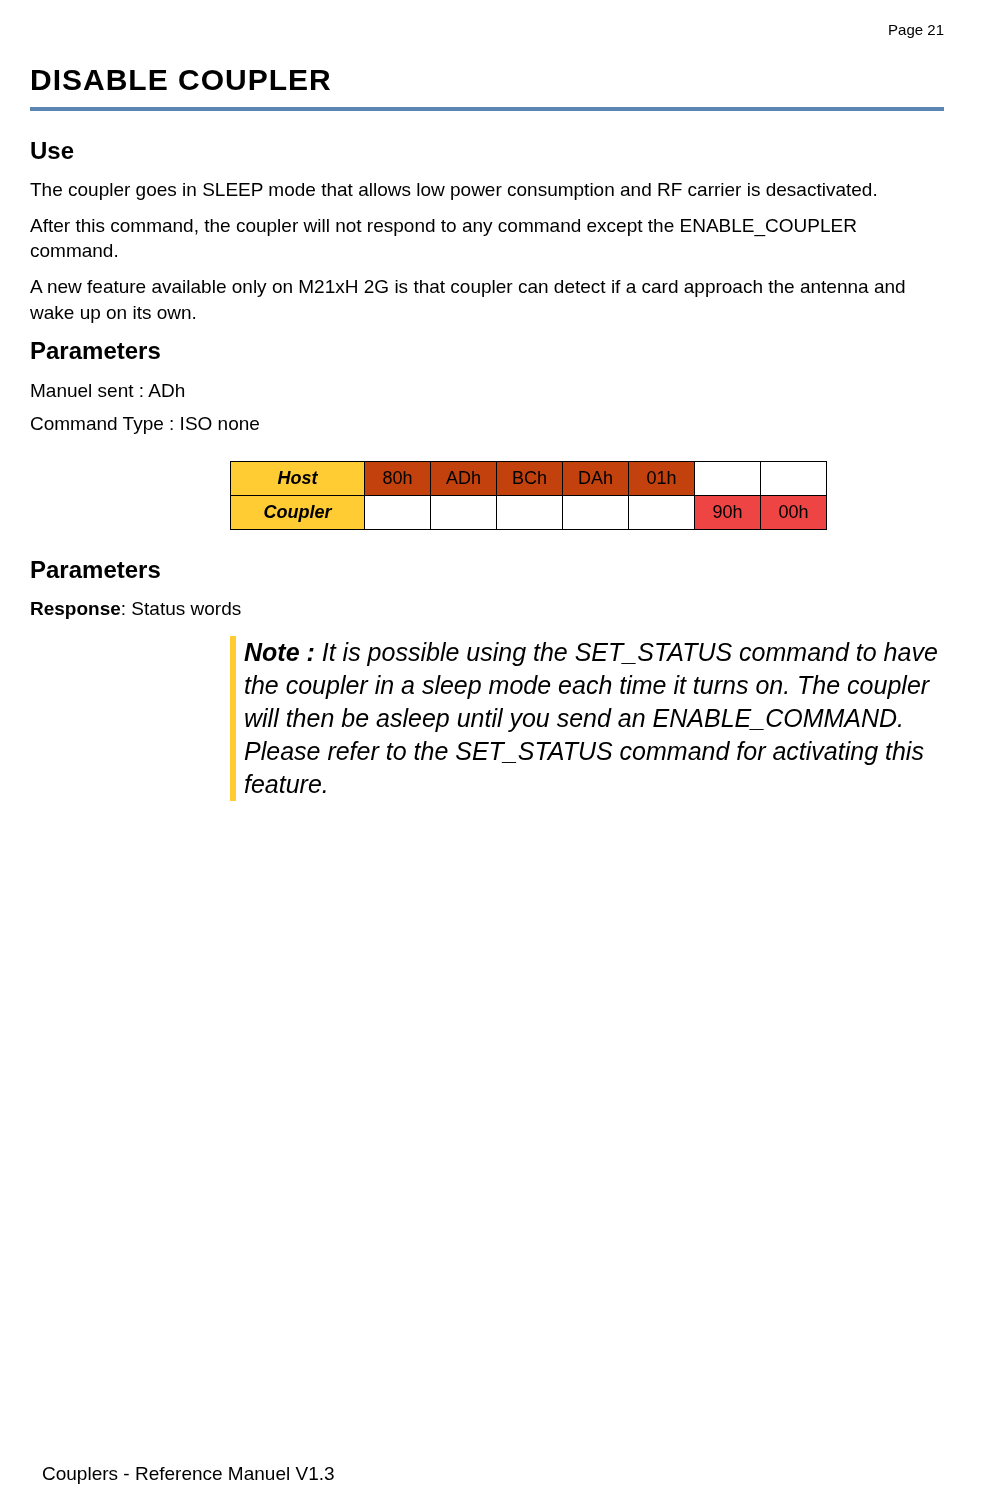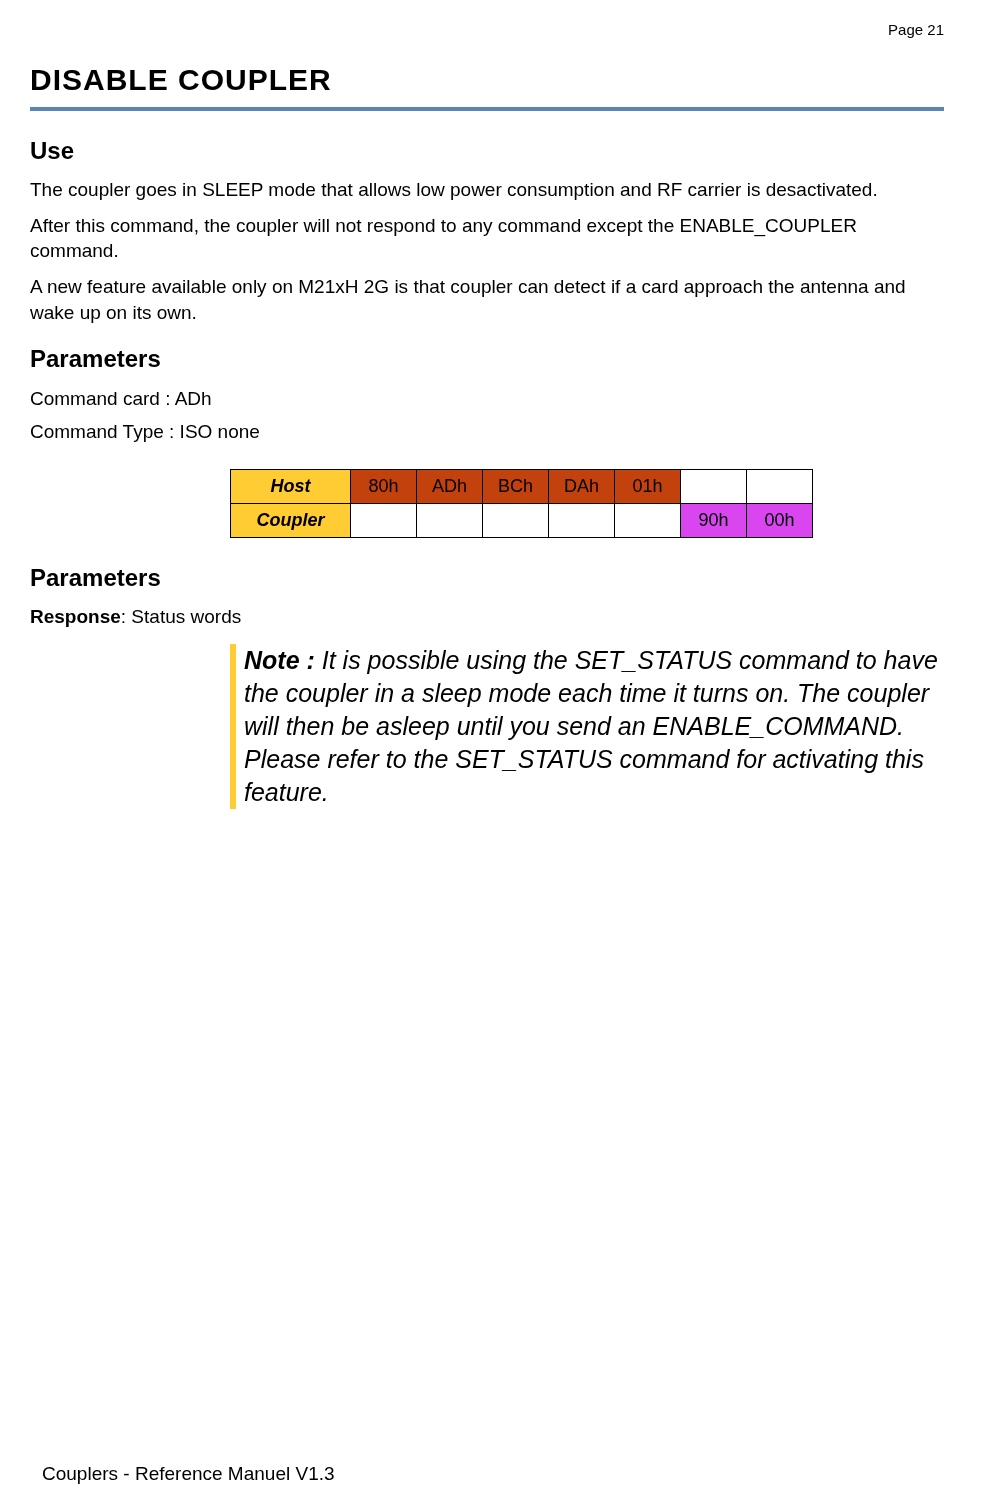--- a/index.html
+++ b/index.html
@@ -24,44 +24,44 @@
     .title-rule {
       height: 4px;
       background: #5b86b4;
       margin-bottom: 24px;
       width: 100%;
     }
     h2 {
       font-weight: bold;
       font-size: 24px;
       margin-bottom: 10px;
-      margin-top: 18px;
+      margin-top: 10px;
     }
     p.body { margin-bottom: 10px; font-size: 19px; }
     .proto-line { margin-bottom: 8px; font-size: 19px; }
     .proto-table-wrap { margin: 24px 0 24px 200px; }
     table.proto {
       border-collapse: collapse;
     }
     table.proto td {
       border: 1px solid #000;
       width: 66px;
       height: 34px;
       text-align: center;
       vertical-align: middle;
       font-size: 18px;
     }
     table.proto td.hdr {
       background: #ffcc33;
       font-style: italic;
       font-weight: bold;
-      width: 120px;
+      width: 134px;
     }
     table.proto td.host  { background: #c2410c; }
-    table.proto td.coup  { background: #d946ef; }
+    table.proto td.coup  { background: #ef4444; }
     table.proto td.empty { background: #fff; }
     .resp-line { margin-bottom: 14px; font-size: 19px; }
     .resp-line strong { font-weight: bold; }
     .note-block {
       margin-left: 200px;
       border-left: 6px solid #ffcc33;
       padding-left: 8px;
       font-style: italic;
       font-size: 25px;
       line-height: 1.32;
@@ -81,21 +81,21 @@
 
 <h1 class="title">DISABLE COUPLER</h1>
 <div class="title-rule"></div>
 
 <h2>Use</h2>
 <p class="body">The coupler goes in SLEEP mode that allows low power consumption and RF carrier is desactivated.</p>
 <p class="body">After this command, the coupler will not respond to any command except the ENABLE_COUPLER command.</p>
 <p class="body">A new feature available only on M21xH 2G is that coupler can detect if a card approach the antenna and wake up on its own.</p>
 
 <h2>Parameters</h2>
-<p class="proto-line">Command card : ADh</p>
+<p class="proto-line">Manuel sent : ADh</p>
 <p class="proto-line">Command Type : ISO none</p>
 
 <div class="proto-table-wrap">
   <table class="proto">
     <tbody>
         <tr>
       <td class="hdr">Host</td>
       <td class="host">80h</td>
       <td class="host">ADh</td>
       <td class="host">BCh</td>

